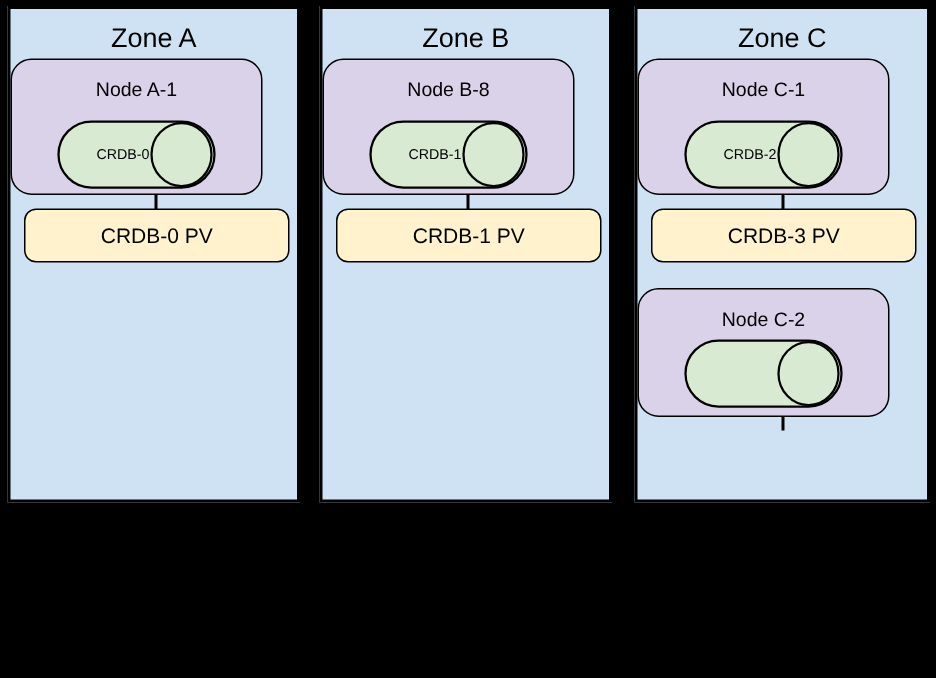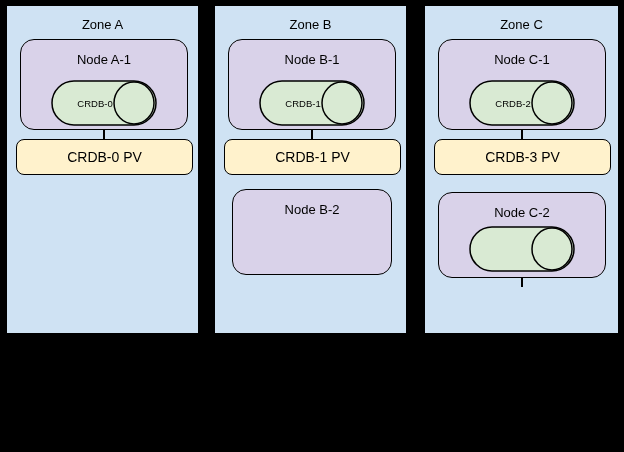--- a/index.html
+++ b/index.html
@@ -28,26 +28,26 @@
     background: var(--zone-fill);
     border: 2px solid var(--stroke);
   }
   .zone-a { left: 5px;   width: 195px; }
   .zone-b { left: 213px; width: 195px; }
   .zone-c { left: 423px; width: 197px; }
   .zone-label {
     position: absolute;
     top: 11px; left: 0; width: 100%;
     text-align: center;
-    font-size: 13px;
+    font-size: 18px;
     line-height: 16px;
   }
   .node {
     position: absolute;
-    left: 13px; width: 168px;
+    left: 0; width: 168px;
     background: var(--node-fill);
     border: 1.5px solid var(--stroke);
     border-radius: 14px;
   }
   .node-top { top: 33px; height: 91px; }
   .node-b2  { left: 17px; width: 160px; top: 183px; height: 86px; }
   .node-c2  { top: 186px; height: 86px; }
   .node-label {
     position: absolute;
     top: 12px; left: 0; width: 100%;
@@ -110,34 +110,31 @@
     </div>
     <div class="pv pv-top">
       <span>CRDB-0 PV</span>
     </div>
   </div>
 
   <div class="zone zone-b">
     <div class="zone-label">Zone B</div>
     <div class="connector conn-top"></div>
     <div class="node node-top">
-      <div class="node-label">Node B-1</div>
+      <div class="node-label">Node B-8</div>
       <div class="cyl cyl-top">
         <svg viewBox="0 0 106 46">
           <rect x="1" y="1" width="104" height="44" rx="22" ry="22" style="fill:var(--db-fill);stroke:var(--stroke);stroke-width:1.5"></rect>
           <ellipse cx="83" cy="23" rx="20" ry="21" style="fill:var(--db-fill);stroke:var(--stroke);stroke-width:1.5"></ellipse>
         </svg>
         <div class="cyl-label">CRDB-1</div>
       </div>
     </div>
     <div class="pv pv-top">
       <span>CRDB-1 PV</span>
-    </div>
-    <div class="node node-b2">
-      <div class="node-label">Node B-2</div>
     </div>
   </div>
 
   <div class="zone zone-c">
     <div class="zone-label">Zone C</div>
     <div class="connector conn-top"></div>
     <div class="connector conn-low"></div>
     <div class="node node-top">
       <div class="node-label">Node C-1</div>
       <div class="cyl cyl-top">

